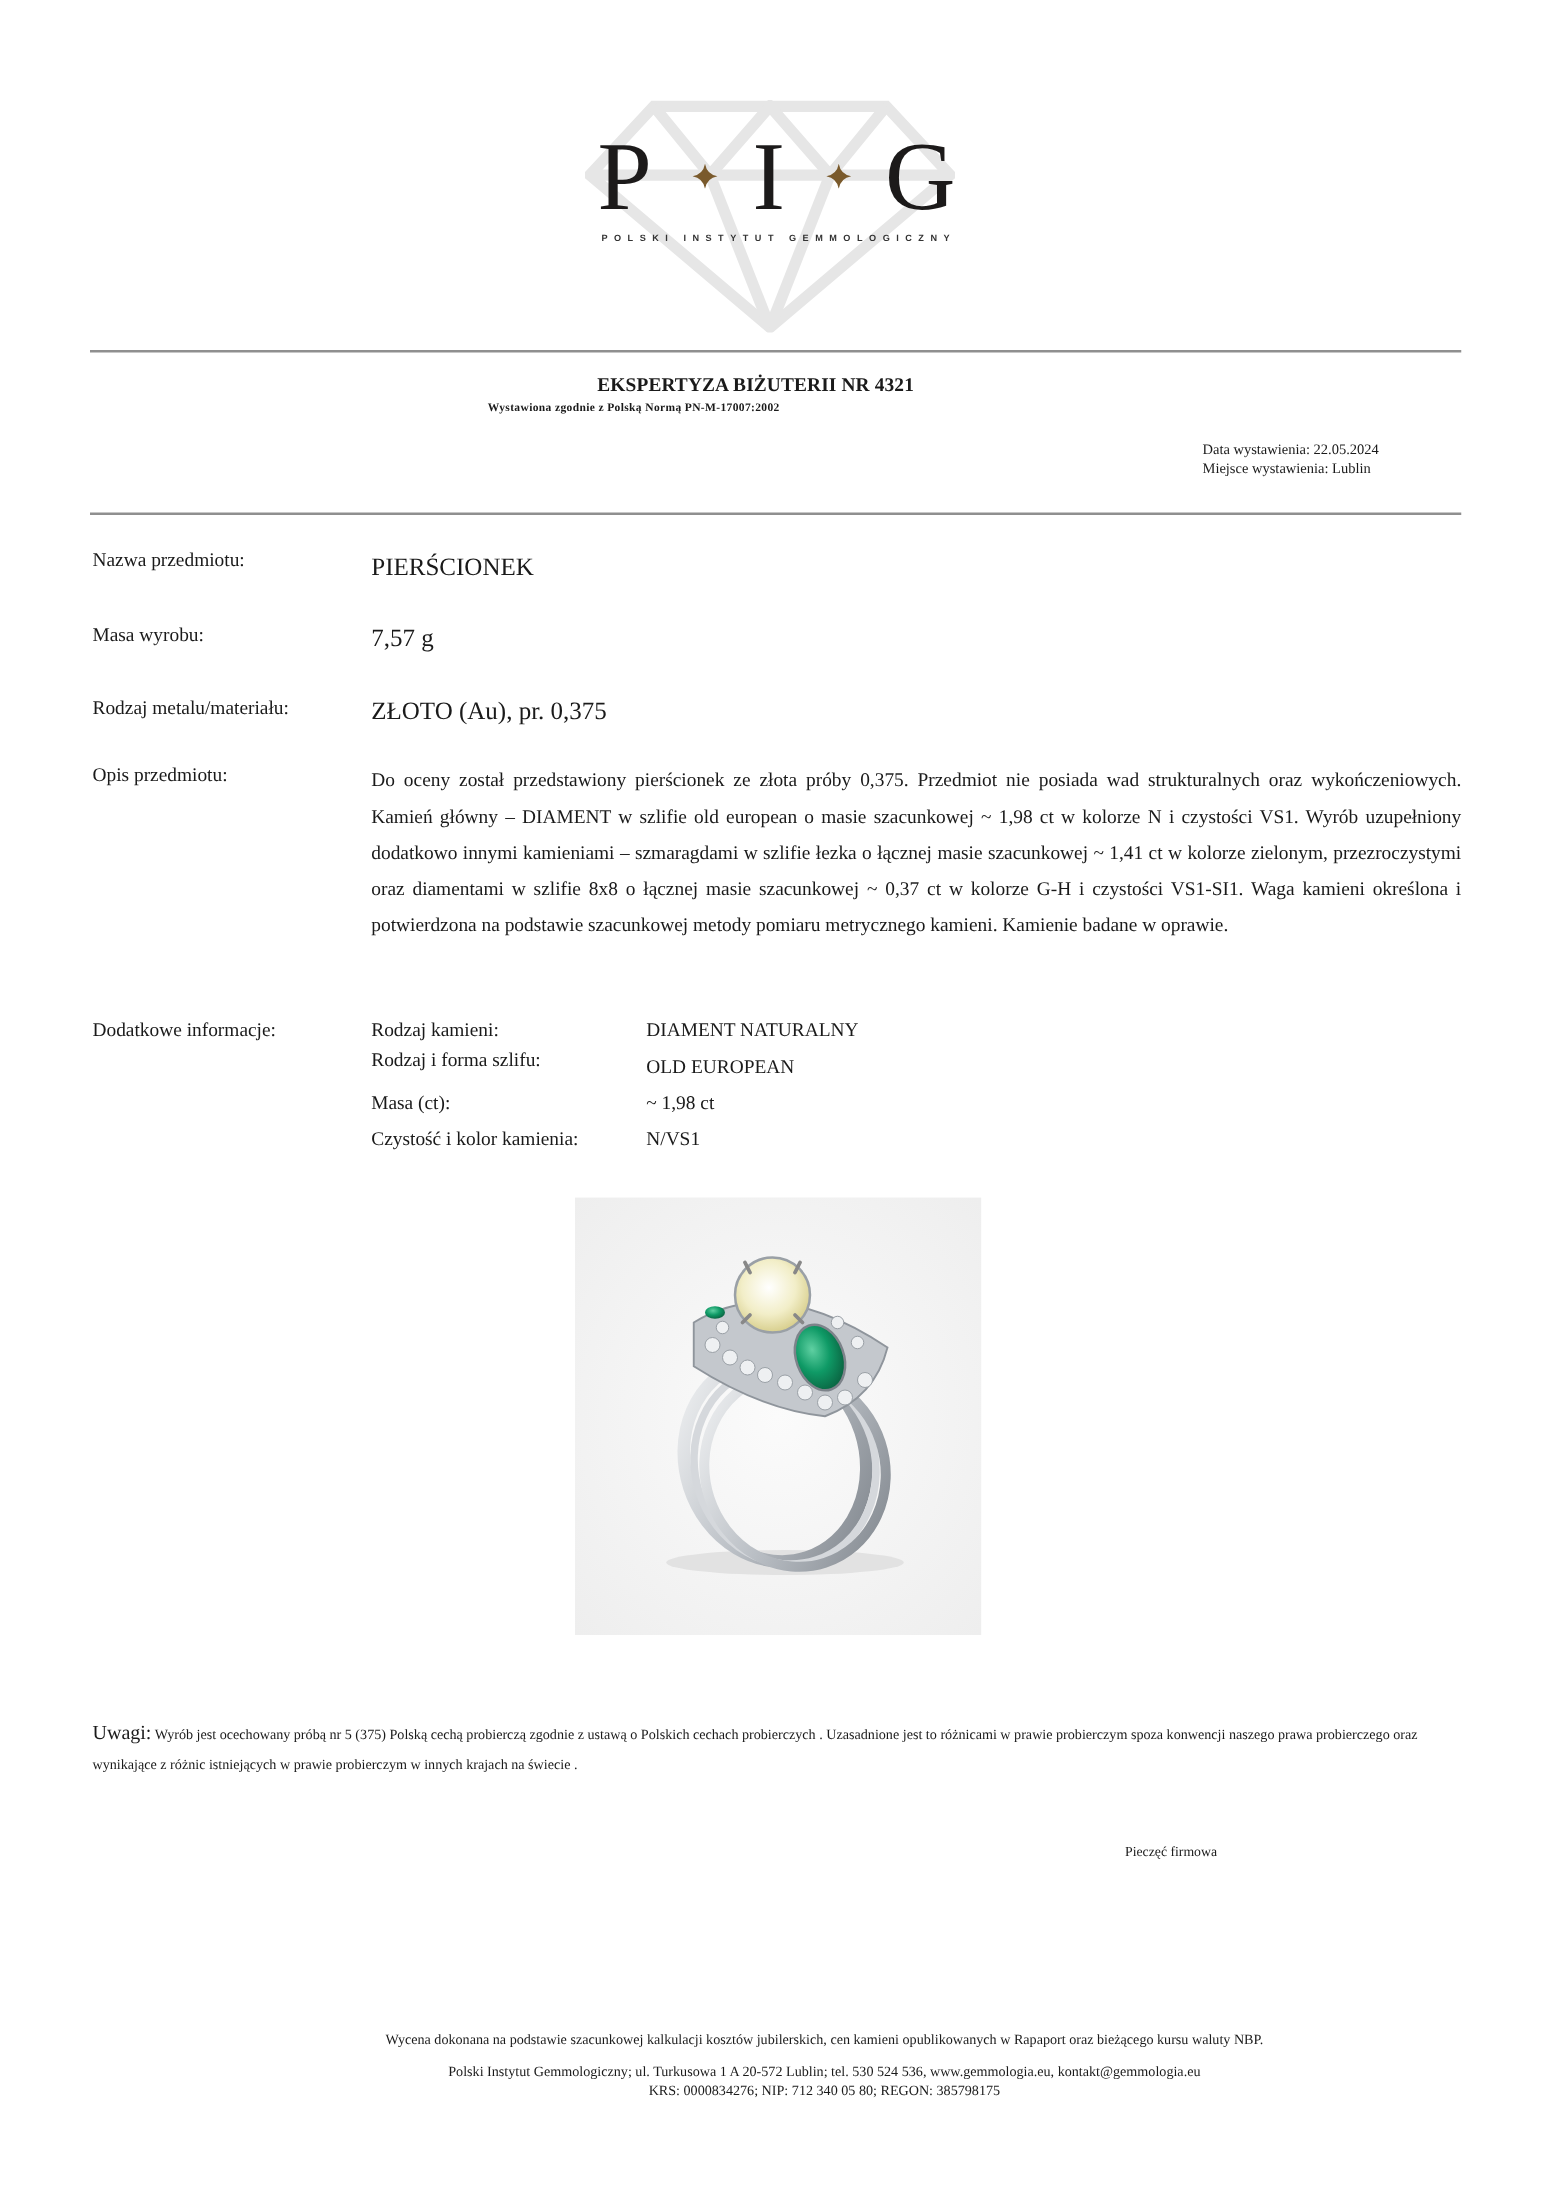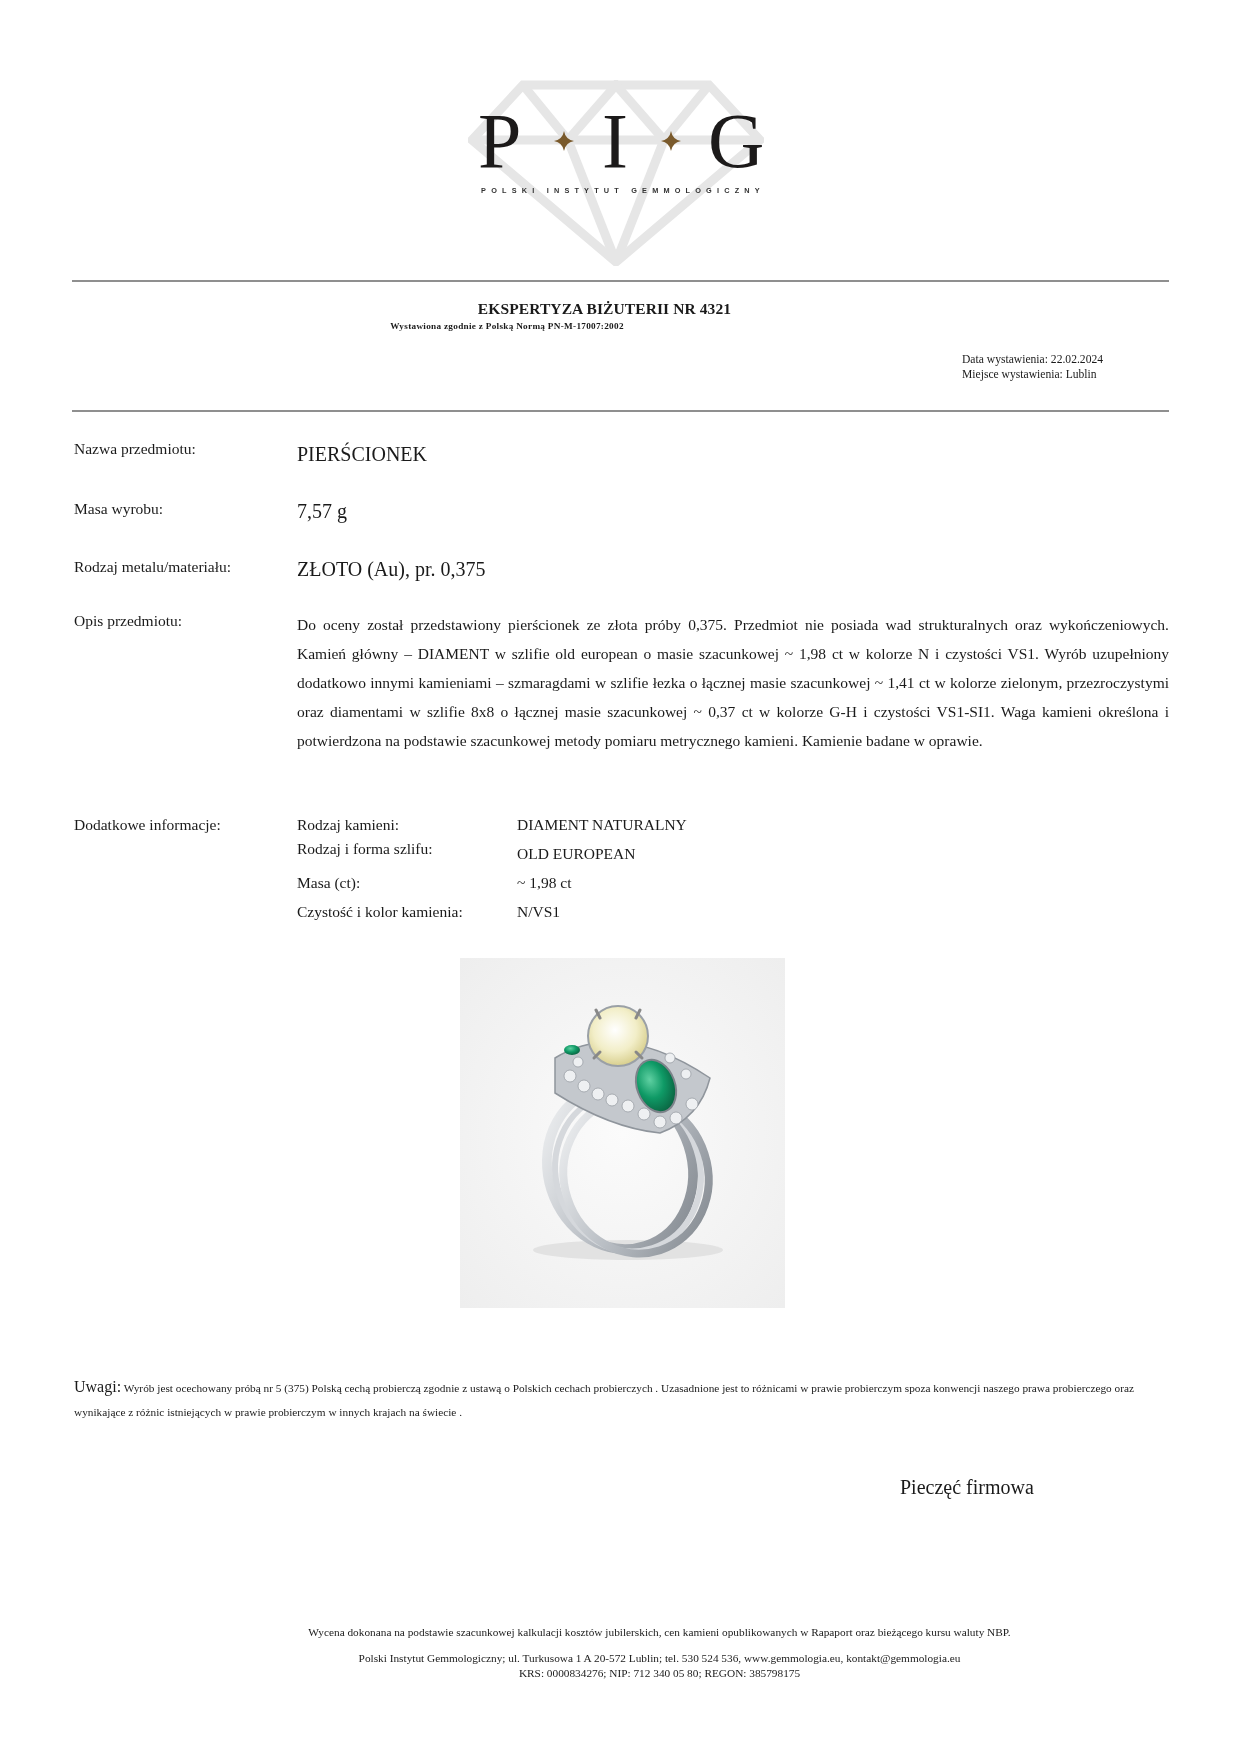--- a/index.html
+++ b/index.html
@@ -35,21 +35,21 @@
   .addl { position:absolute; font-size:15.5px; }
 
   
   .photo { position:absolute; left:460px; top:958px; width:325px; height:350px;
            background:#f4f4f4; overflow:hidden; }
 
   
   .notes { position:absolute; left:74px; top:1375px; width:1095px; font-size:11.3px;
            line-height:24px; }
   .notes .uwagi { font-size:16px; }
-  .stamp { position:absolute; left:900px; top:1476px; font-size:20px; }
+  .stamp { position:absolute; left:900px; top:1476px; font-size:11px; }
 
   
   .footer { position:absolute; left:0; width:1241px; text-align:center; font-size:11.3px;padding-left:39px; }
 </style>
 </head>
 <body>
 
 <div>
   <svg class="watermark" viewBox="0 0 296 186" xmlns="http://www.w3.org/2000/svg">
     <g fill="none" stroke="#e6e6e6" stroke-width="9" stroke-linejoin="miter">
@@ -73,21 +73,21 @@
   </div>
   <div class="tagline">POLSKI INSTYTUT GEMMOLOGICZNY</div>
 </div>
 
 <div class="rule" style="top:280px;"></div>
 
 <div class="title">EKSPERTYZA BIŻUTERII NR 4321</div>
 <div class="subtitle">Wystawiona zgodnie z Polską Normą PN-M-17007:2002</div>
 
 <div class="issue-meta">
-  <div>Data wystawienia: 22.02.2024</div>
+  <div>Data wystawienia: 22.05.2024</div>
   <div>Miejsce wystawienia: Lublin</div>
 </div>
 
 <div class="rule" style="top:410px;"></div>
 
 <div>
   <div class="label" style="top:440px;">Nazwa przedmiotu:</div>
   <div class="value" style="top:443px;">PIERŚCIONEK</div>
 </div>
 <div>

